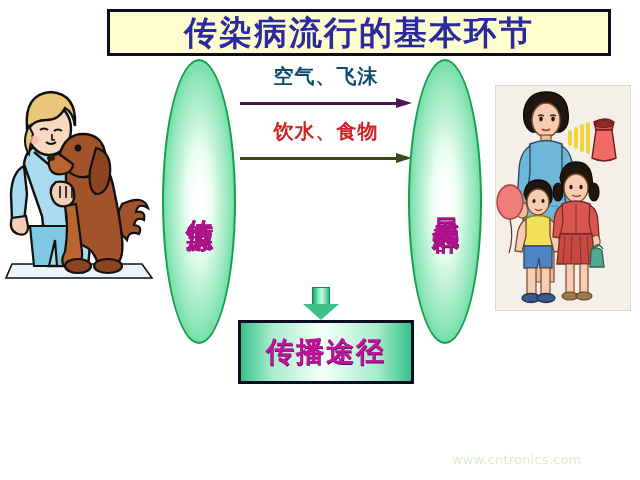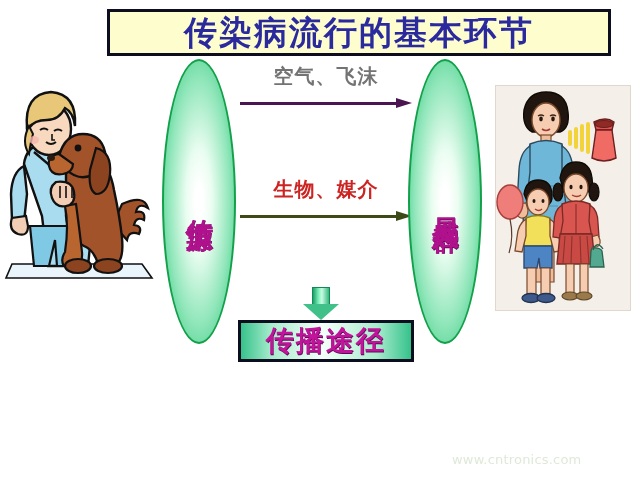--- a/index.html
+++ b/index.html
@@ -89,21 +89,21 @@
   }
   #down-arrow .tip{
     position:absolute;left:0;top:17px;width:0;height:0;
     border-left:18px solid transparent;
     border-right:18px solid transparent;
     border-top:16px solid #3fc189;
   }
 
   
   .route-box{
-    position:absolute;left:238px;top:320px;width:176px;height:42px;
+    position:absolute;left:238px;top:320px;width:176px;height:64px;
     border:3px solid #0d0d20;
     box-sizing:border-box;
     background:linear-gradient(to right,#36c28a 0%,#a8eccd 18%,#f4fffa 48%,#a8eccd 80%,#36c28a 100%);
     display:flex;align-items:center;justify-content:center;
   }
   .route-text{
     font-family:"DejaVu Serif","Liberation Serif",serif;
     font-weight:bold;font-size:28px;letter-spacing:2px;
     color:#c2149b;white-space:nowrap;line-height:1;
     text-shadow:0.6px 0.6px 0 #5c0a57;
@@ -176,35 +176,35 @@
       <ellipse cx="74" cy="180" rx="13" ry="7" fill="#8c4420" stroke="#111" stroke-width="2.2"></ellipse>
       <ellipse cx="104" cy="180" rx="14" ry="7" fill="#8c4420" stroke="#111" stroke-width="2.2"></ellipse>
     </svg>
   </div>
 
   <div class="ellipse" id="ellipse-source">
     <div class="ellipse-label">传染源</div>
   </div>
 
   <div class="arrow-row" id="row-0">
-    <div class="arrow-label" style="color:#737373">空气、飞沫</div>
+    <div class="arrow-label" style="color:#0c4a6e">空气、飞沫</div>
     <div class="arrow-line" style="color:#4a1550">
       <div class="shaft" style="background:#4a1550"></div>
         <div class="head"></div>
     </div>
   </div>
 
-
-  <div class="arrow-row" id="row-2">
-    <div class="arrow-label" style="color:#cc2323">生物、媒介</div>
+  <div class="arrow-row" id="row-1">
+    <div class="arrow-label" style="color:#cc2323">饮水、食物</div>
     <div class="arrow-line" style="color:#3c4a17">
       <div class="shaft" style="background:#3c4a17"></div>
         <div class="head"></div>
     </div>
   </div>
+
 
 
   <div class="ellipse" id="ellipse-pop">
     <div class="ellipse-label">易感人群</div>
   </div>
 
   <div id="down-arrow">
     <div class="stem"></div>
       <div class="tip"></div>
   </div>

